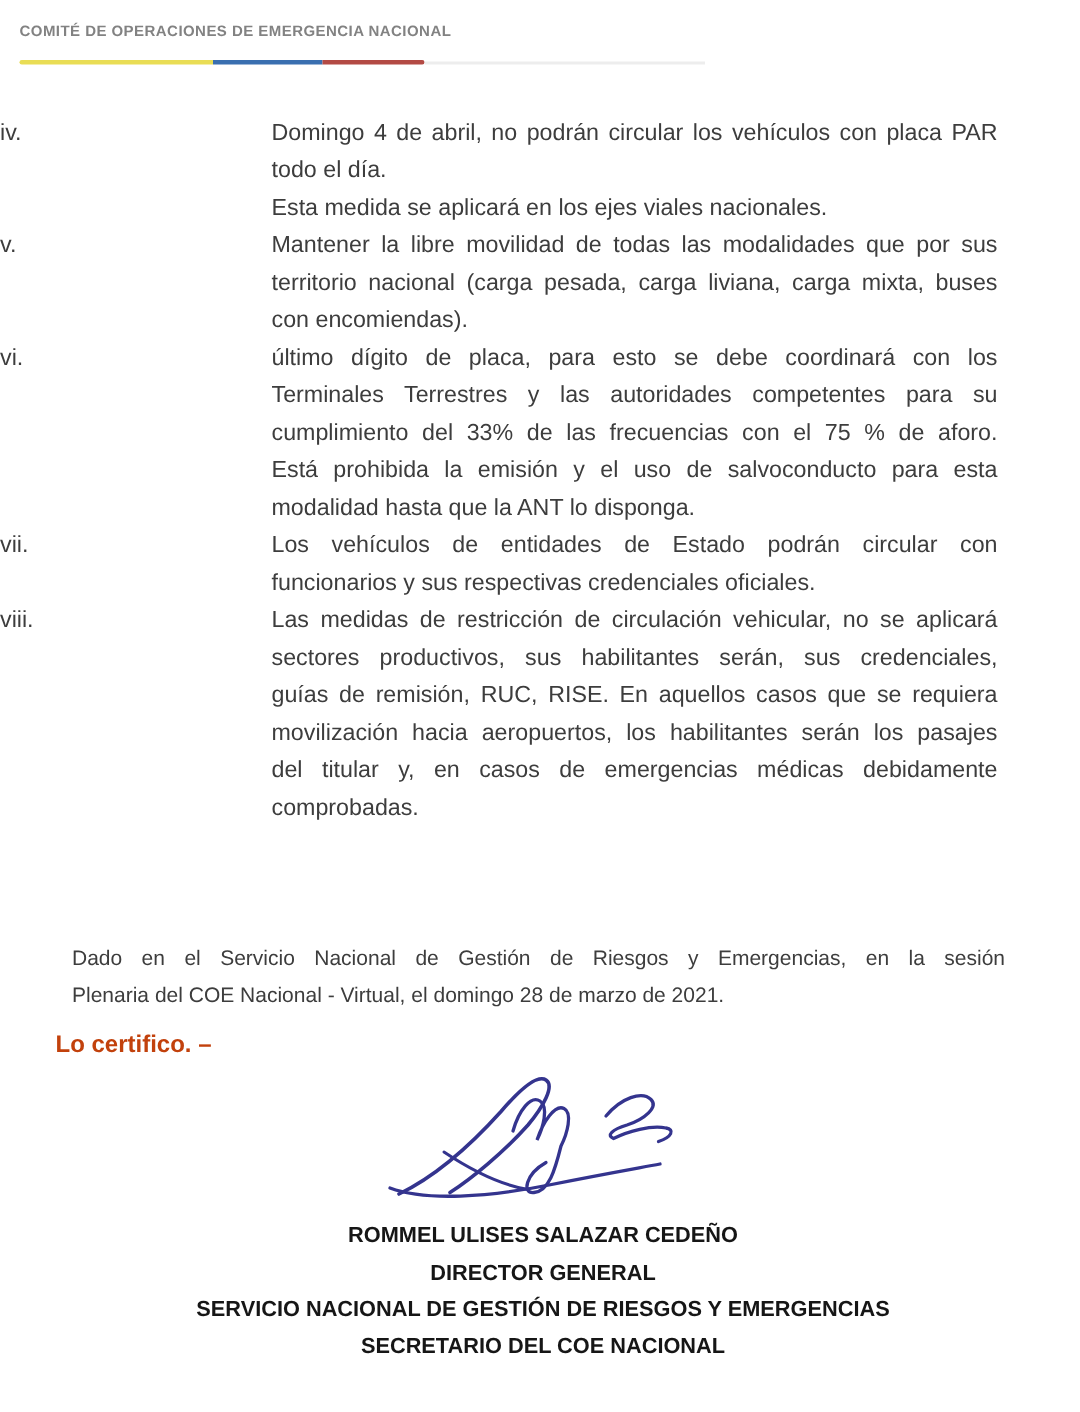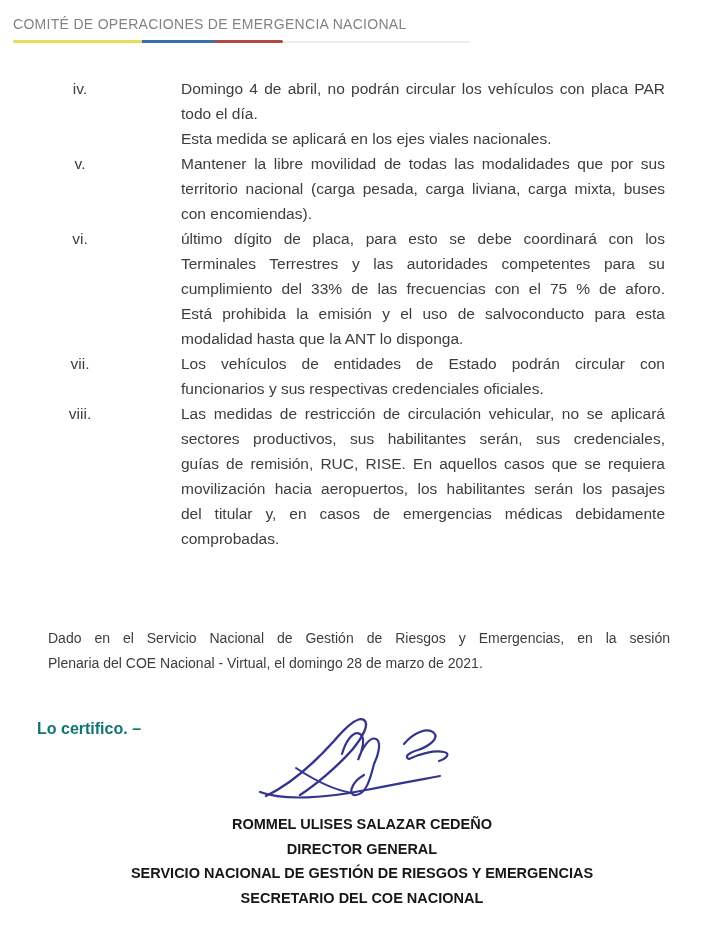--- a/index.html
+++ b/index.html
@@ -7,51 +7,51 @@
     position:relative;
     width:720px;height:941px;
     background:#ffffff;
     font-family:"Liberation Sans",sans-serif;
     color:#3d3d3d;
     overflow:hidden;
   }
   
   .hdr-title{
     position:absolute;left:13px;top:16px;
-    font-size:14px;font-weight:400;letter-spacing:.3px;
+    font-size:10px;font-weight:700;letter-spacing:.3px;
     color:#828282;white-space:nowrap;
   }
   .flagline{
     position:absolute;left:13px;top:40px;
     display:flex;align-items:flex-start;
   }
   .seg{display:block;height:3px;}
   .seg-yellow{width:129px;border-radius:2px 0 0 2px;background:#e9dd55;}
   .seg-blue{width:73px;background:#3a6fb0;}
   .seg-red{width:68px;border-radius:0 2px 2px 0;background:#b34a44;}
   .seg-tail{width:187px;height:2px;margin-top:1px;background:#ededed;}
   
   .list{
     position:absolute;left:0;top:76px;width:670px;
     font-size:15.5px;line-height:25px;
   }
   .item{display:flex;}
-  .marker{flex:0 0 160px;text-align:center;}
+  .marker{flex:0 0 160px;text-align:left;}
   .itext{width:484px;margin-left:21px;}
   .ln{text-align:left;}
   .ln.j{text-align:justify;text-align-last:justify;-moz-text-align-last:justify;}
   
   .closing{
     position:absolute;left:48px;top:626px;width:622px;
     font-size:14px;line-height:25px;
   }
   
   .certify{
-    position:absolute;left:37px;top:716px;
-    font-size:16px;line-height:25px;font-weight:700;color:#0f766e;
+    position:absolute;left:37px;top:684px;
+    font-size:16px;line-height:25px;font-weight:700;color:#c2410c;
   }
   
   .signature{position:absolute;left:256px;top:706px;width:204px;height:98px;}
   .signature svg{display:block;width:100%;height:100%;}
   
   .sigblock{
     position:absolute;left:0;top:812px;width:724px;
     text-align:center;font-size:14.5px;line-height:24.5px;
     font-weight:700;color:#161616;
   }

